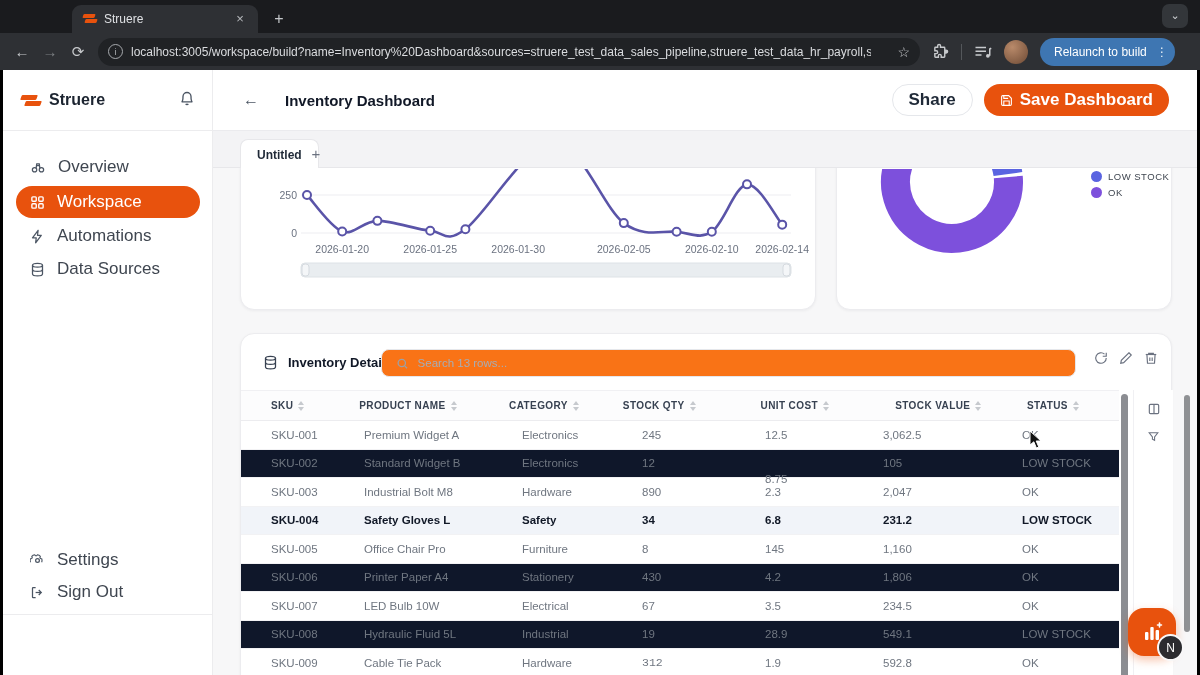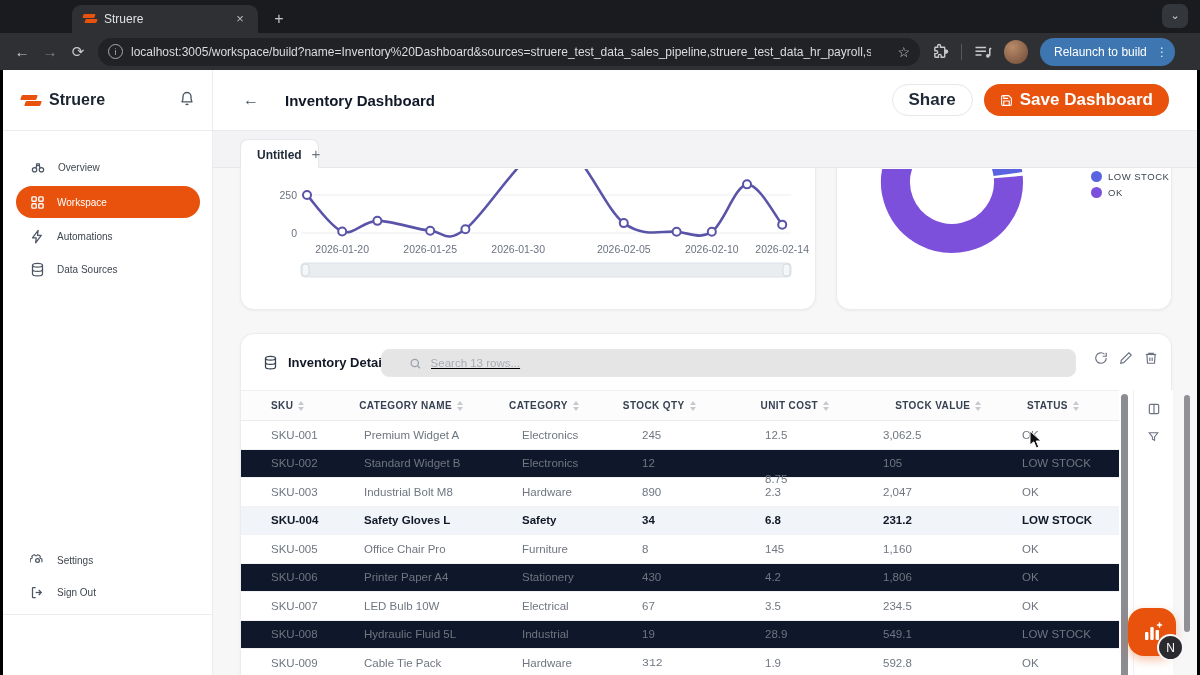--- a/index.html
+++ b/index.html
@@ -41,21 +41,21 @@
 
   
   .sidebar{left:0;top:0;width:210px;height:605px;background:#fff;border-right:1px solid #ececee;}
   .logo-row{position:absolute;left:0;top:0;width:210px;height:60px;display:flex;align-items:center;padding:0 18px;}
   .logo-mark{width:20px;height:16px;position:relative;margin-right:8px;}
   .logo-mark i{position:absolute;width:16px;height:5px;background:#e8520d;border-radius:1px;transform:skewX(-20deg);}
   .brand{font-size:16px;font-weight:700;color:#1c2430;}
   .bell{margin-left:auto;color:#4b5563;}
   .side-divider{position:absolute;left:0;width:210px;height:1px;background:#ececee;}
   .nav-item{position:absolute;left:13px;width:184px;height:32px;display:flex;align-items:center;
-    padding:0 14px;border-radius:16px;color:#3f4650;font-size:10px;}
+    padding:0 14px;border-radius:16px;color:#3f4650;font-size:17px;}
   .nav-item .nic{margin-right:12px;display:flex;color:#4b5563;}
   .nav-item.active{background:#e8520d;color:#fff;}
   .nav-item.active .nic{color:#fff;}
   .user-block{position:absolute;left:16px;top:558px;display:flex;align-items:center;}
   .ua{width:34px;height:34px;border-radius:10px;background:#e8520d;color:#fff;font-size:12px;font-weight:700;
     display:flex;align-items:center;justify-content:center;margin-right:10px;}
   .uname{font-size:12.5px;font-weight:700;color:#1c2430;}
   .urole{font-size:9px;color:#9aa1a9;letter-spacing:1.5px;margin-top:2px;}
 
   
@@ -81,22 +81,22 @@
 
   
   .chart-svg{position:absolute;left:0;top:60px;}
   .legend{position:absolute;font-size:9.5px;color:#3f4650;letter-spacing:.5px;display:flex;align-items:center;}
   .ldot{width:11px;height:11px;border-radius:50%;margin-right:6px;flex:none;}
 
   
   .tc-head{position:absolute;left:0;top:0;width:932px;height:56px;display:flex;align-items:center;}
   .tc-title{font-size:13px;font-weight:700;color:#111827;margin-left:10px;}
   .dbic{margin-left:22px;color:#374151;display:flex;}
-  .searchbox{position:absolute;left:140px;top:15px;width:695px;height:28px;border:1px solid #e5e7eb;background:#e5e5e5;
-    border-radius:8px;display:flex;align-items:center;padding:0 27px;text-decoration:underline;}
+  .searchbox{position:absolute;left:140px;top:15px;width:695px;height:28px;border:1px solid #e5e7eb;background:#f97316;
+    border-radius:8px;display:flex;align-items:center;padding:0 14px;}
   .searchbox input{border:none;background:transparent;outline:none;font-size:11.5px;color:#374151;width:100%;
     font-family:"Liberation Sans",sans-serif;}
   .searchbox input::placeholder{color:#a7adb5;}
   .tc-actions{position:absolute;right:8px;top:12px;display:flex;color:#6b7280;}
   .tc-actions span{width:24px;height:24px;display:flex;align-items:center;justify-content:center;margin-left:1px;}
   .thead{position:absolute;left:0;top:56px;width:878px;height:31px;background:#fcfcfd;border-top:1px solid #f0f0f3;
     border-bottom:1px solid #ececef;display:flex;align-items:center;padding-left:30px;}
   .th{font-size:10px;font-weight:700;color:#374151;letter-spacing:.4px;display:flex;align-items:center;}
   .sort{display:inline-flex;flex-direction:column;margin-left:5px;}
   .sort i{width:0;height:0;border-left:3px solid transparent;border-right:3px solid transparent;}
@@ -360,21 +360,21 @@
 
           <div class="thead" id="thead">
               <div class="th" style="width: 93px;">
                 <span>SKU</span>
                 <span class="sort">
                   <i class="up"></i>
                   <i class="dn"></i>
                 </span>
               </div>
               <div class="th" style="width: 158px;">
-                <span>CATEGORY NAME</span>
+                <span>PRODUCT NAME</span>
                 <span class="sort">
                   <i class="up"></i>
                   <i class="dn"></i>
                 </span>
               </div>
               <div class="th" style="width: 120px;">
                 <span>CATEGORY</span>
                 <span class="sort">
                   <i class="up"></i>
                   <i class="dn"></i>

